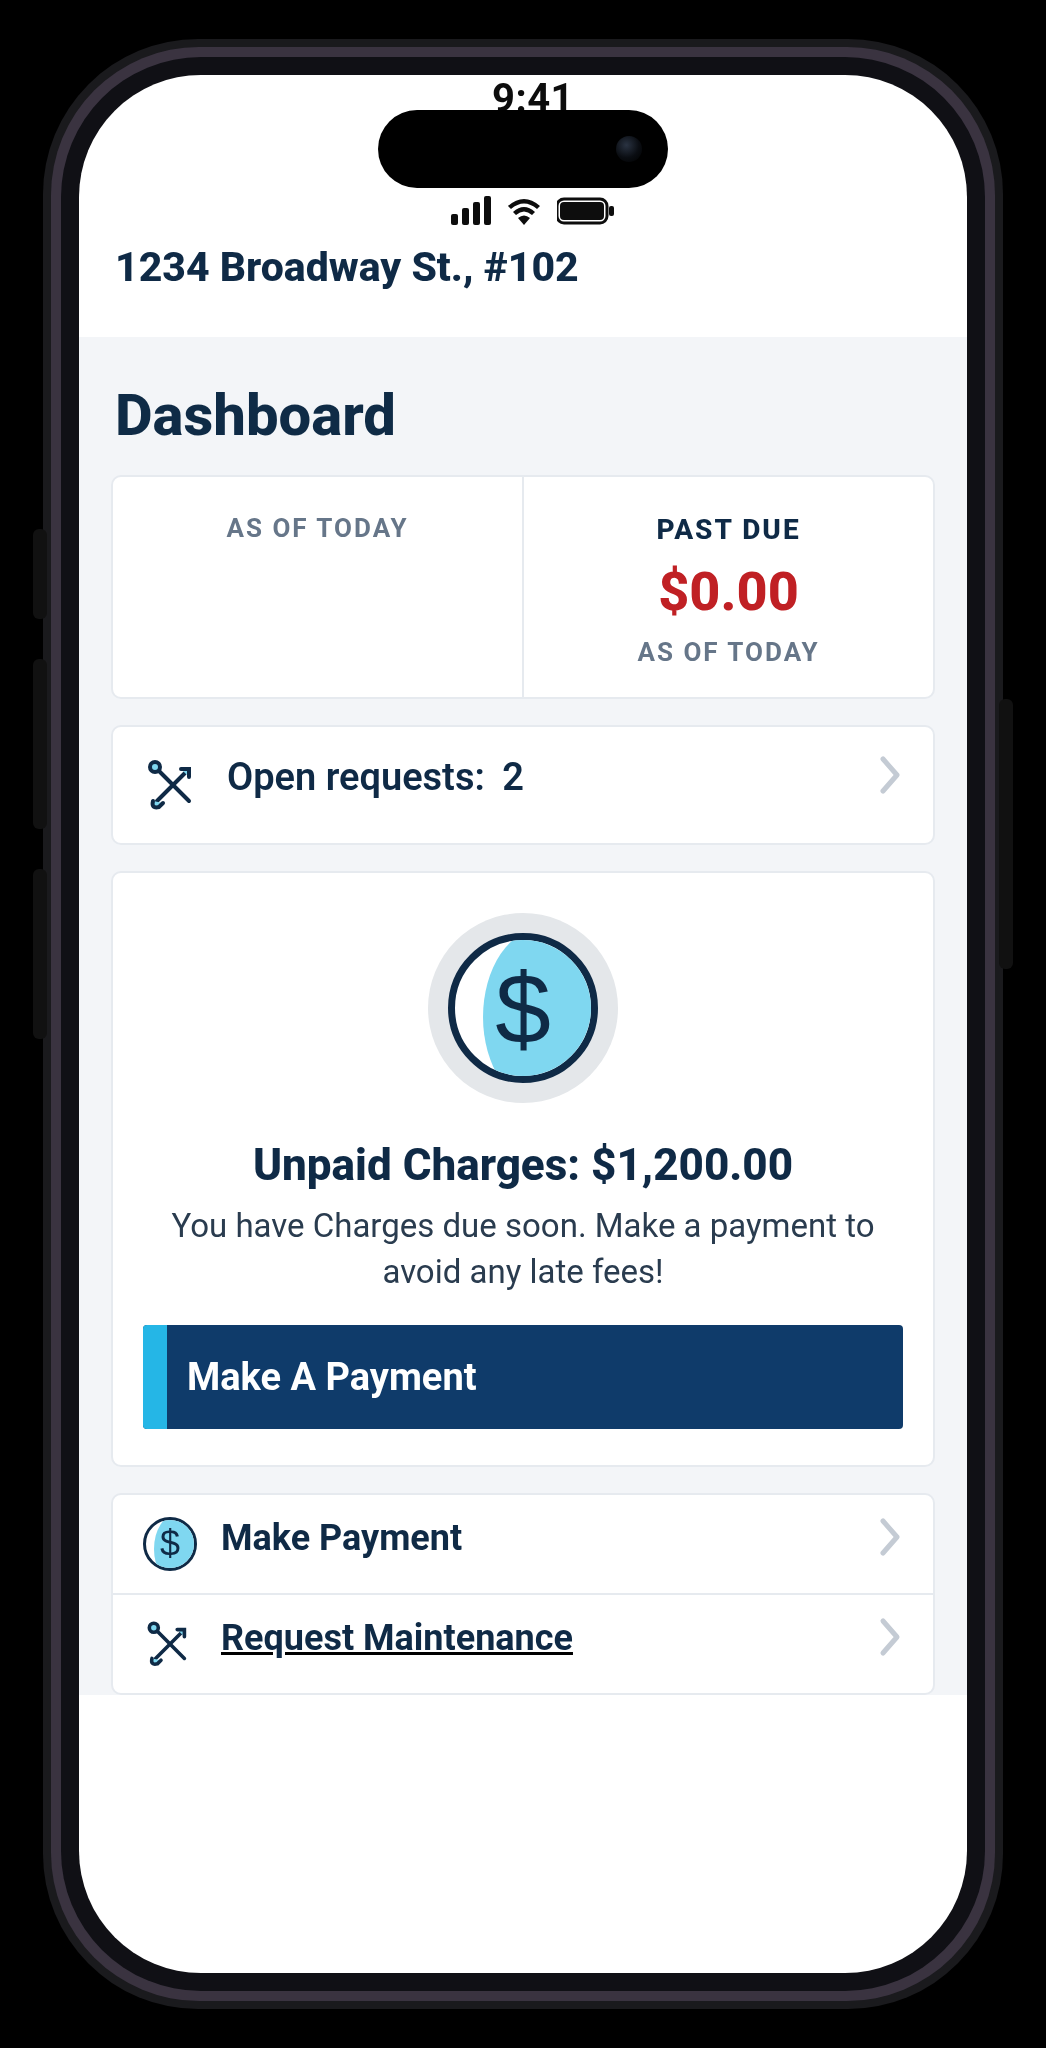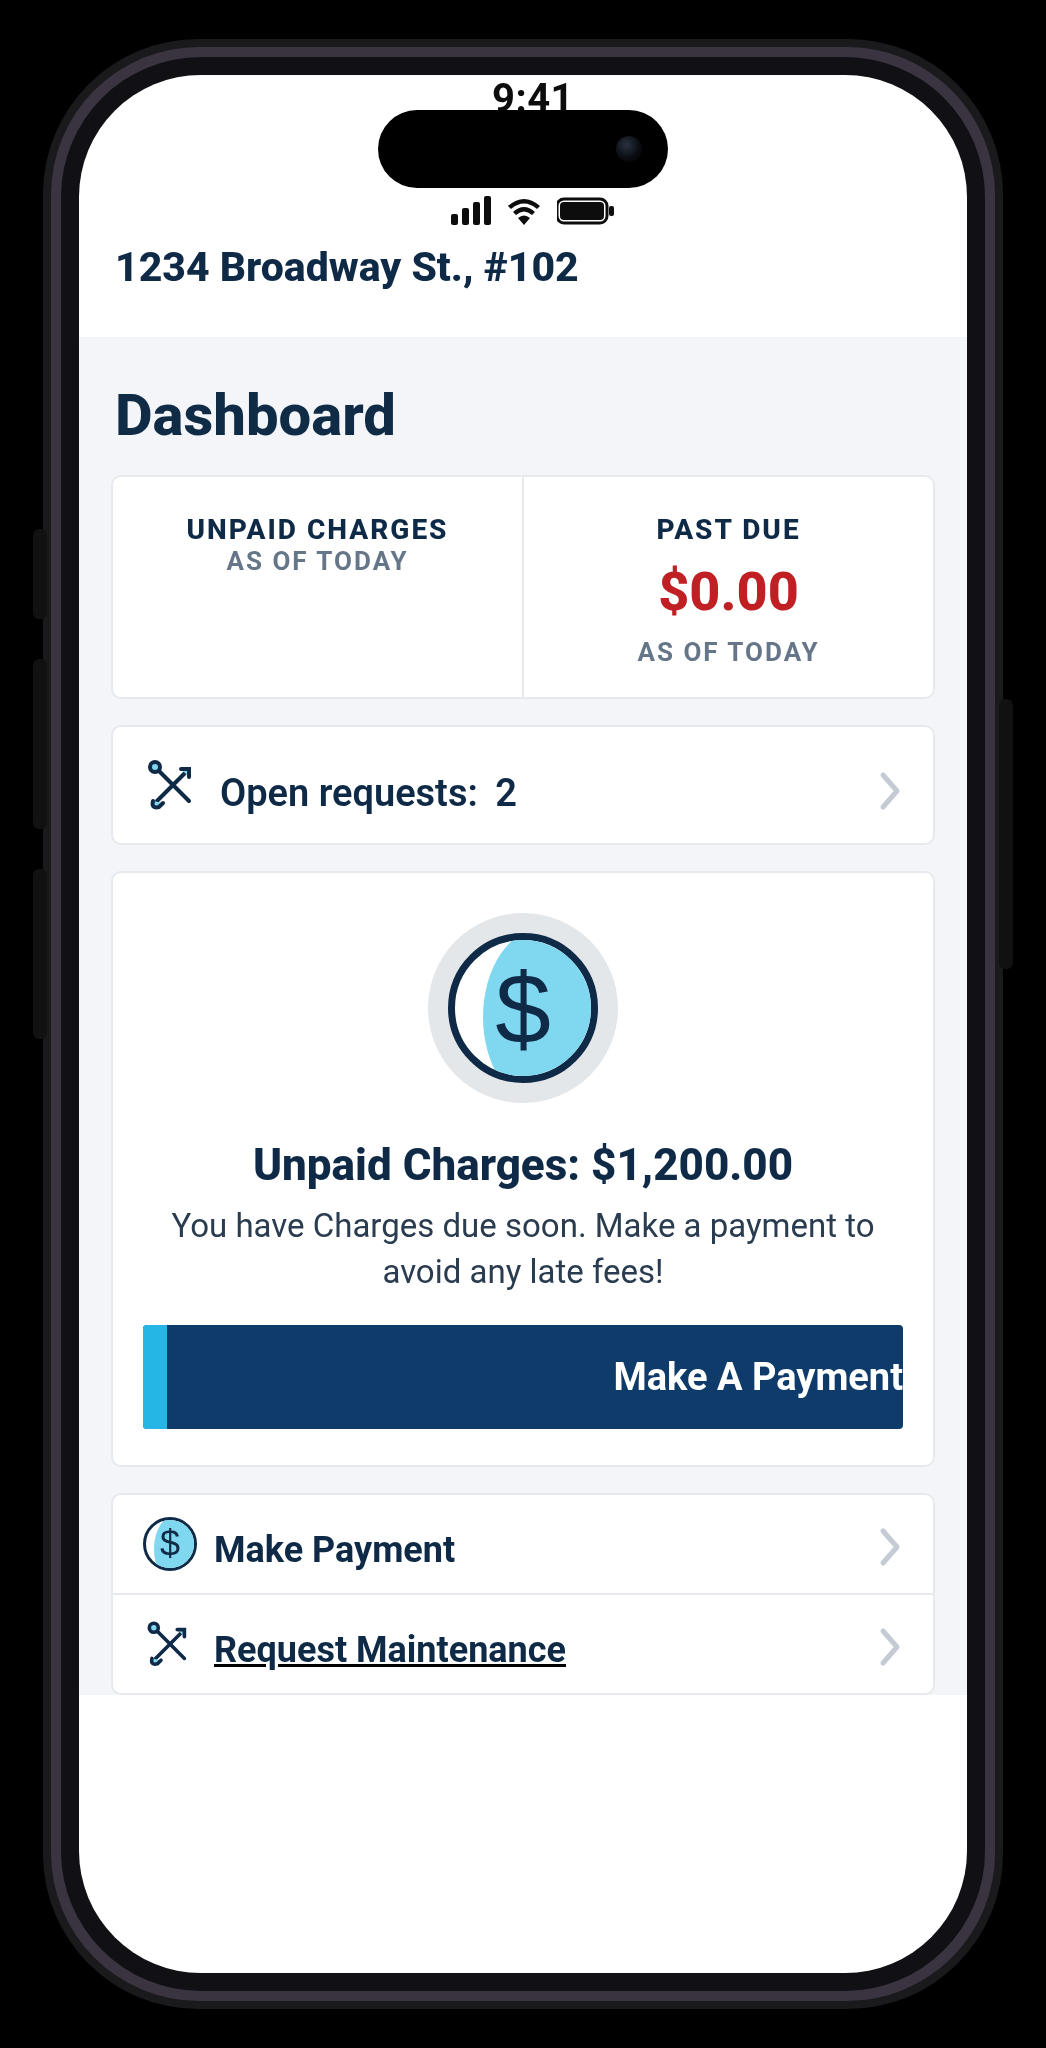--- a/index.html
+++ b/index.html
@@ -177,23 +177,23 @@
   .stat-sub {
     color:#667689;
     font-size:26px;
     font-weight:700;
     letter-spacing:2px;
   }
 
   
   .row {
     display:flex;
-    align-items:flex-end;
+    align-items:flex-start;
     padding:28px 30px;
-    gap:17px;
+    gap:24px;
   }
   .row-label {
     color:#0f2a46;
     font-size:38px;
     font-weight:600;
     flex:1;
   }
   .row-count { color:#0f2a46; font-size:38px; font-weight:600; margin-left:8px;}
   .chev { color:#c4cbd4; }
 
@@ -256,21 +256,21 @@
     border-radius:4px;
     overflow:hidden;
     cursor:pointer;
   }
   .pay-btn .accent {
     width:24px;
     background:#25b6e6;
   }
   .pay-btn .lbl {
     flex:1;
-    text-align:right;
+    text-align:left;
     padding:30px 0;
     margin-left:20px;
   }
 
   
   .list { padding:0; }
   .list .row + .row { border-top:2px solid #e6eaef;text-decoration:underline; }
   .list .row { padding:22px 30px; }
   .small-circle {
     width:54px; height:54px;
@@ -346,21 +346,20 @@
         <div class="content">
 
           <div class="header">
             <div class="addr">1234 Broadway St., #102</div>
           </div>
 
           <div class="page-title">Dashboard</div>
 
           <div class="card stats">
             <div class="stat">
-              <div class="stat-label">UNPAID CHARGES</div>
               <div class="stat-sub">AS OF TODAY</div>
             </div>
             <div class="stat">
               <div class="stat-label">PAST DUE</div>
               <div class="stat-val red">$0.00</div>
               <div class="stat-sub">AS OF TODAY</div>
             </div>
           </div>
 
           <div class="card row">

